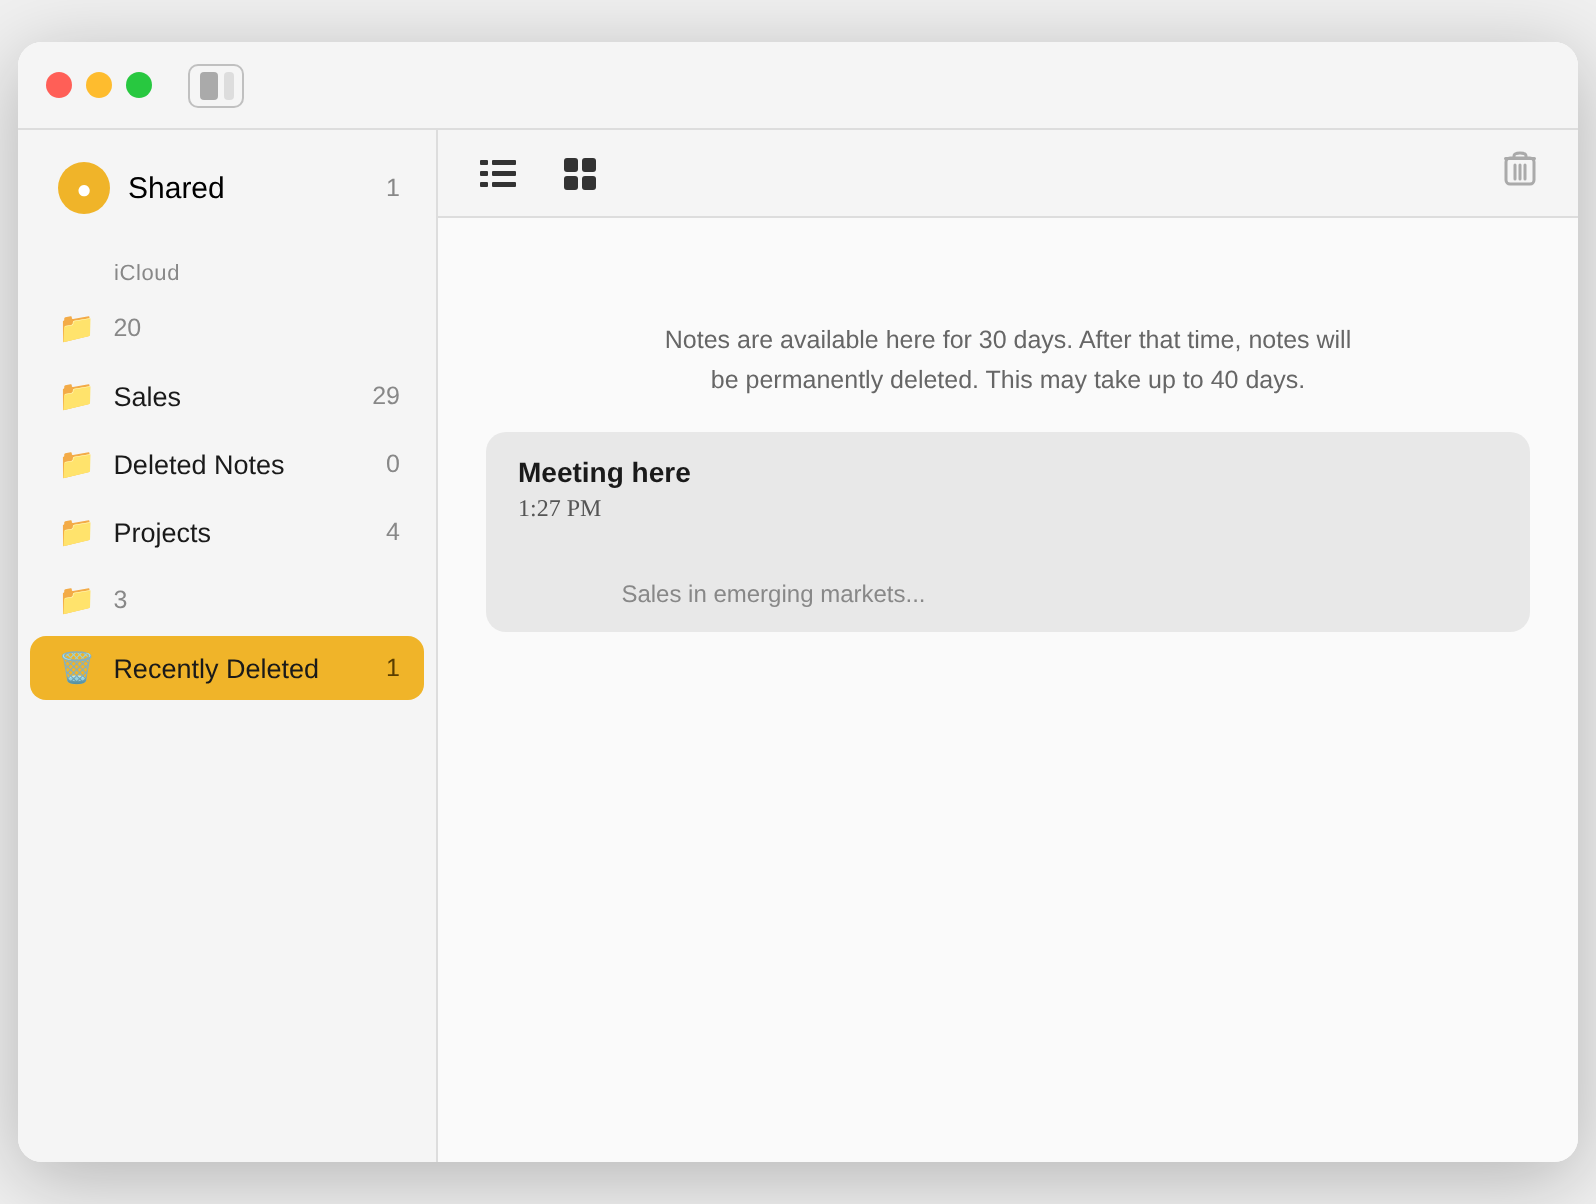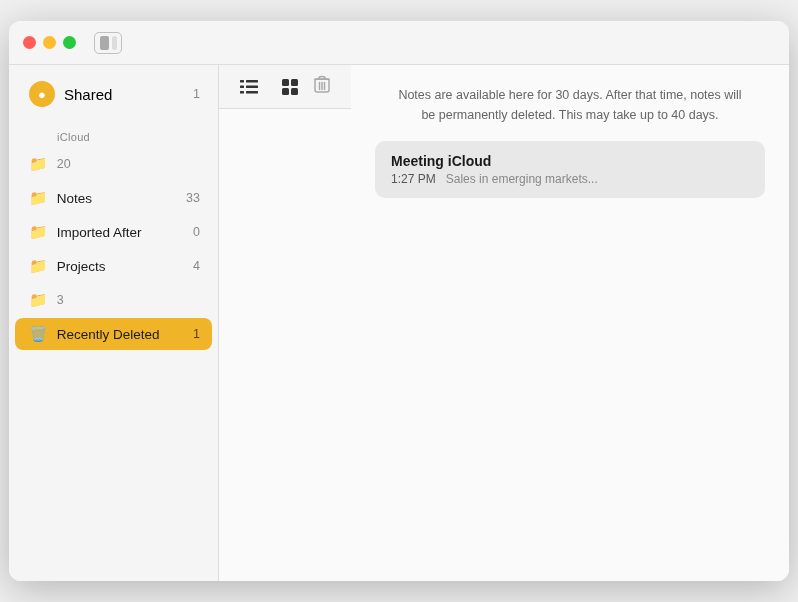--- a/index.html
+++ b/index.html
@@ -163,23 +163,24 @@
       font-weight: 400;
     }
     .shared-count {
       font-size: 12.5px;
       color: #888;
     }
     
     .main {
       flex: 1;
       display: flex;
-      flex-direction: row;
+      flex-direction: column;
       background: #fafafa;
       border-radius: 0 0 12px 0;
+      gap: 31px;
     }
     .main-toolbar {
       height: 44px;
       background: #f5f5f5;
       border-bottom: 1px solid #ddd;
       display: flex;
       align-items: center;
       padding: 0 14px;
       justify-content: space-between;
     }
@@ -238,22 +239,22 @@
       font-weight: 700;
       color: #1a1a1a;
       margin-bottom: 3px;
     }
     .note-meta {
       font-size: 12px;
       color: #555;
       display: flex;
       gap: 10px;
     }
-    .note-time { color: #555; }
-    .note-preview { color: #888; }
+    .note-time { color: #555; font-family: Liberation Serif, serif; }
+    .note-preview { color: #888; margin-top: 43px; }
   </style>
 </head>
 <body>
 
 <div class="window">
 
   <div class="title-bar">
     <div class="traffic-lights">
       <button class="tl-btn tl-close"></button>
       <button class="tl-btn tl-minimize"></button>
@@ -279,27 +280,27 @@
 
       <div class="sidebar-section-label">iCloud</div>
 
       <div class="sidebar-item">
         <span class="item-icon">📁</span>
         <span class="item-count">20</span>
       </div>
 
       <div class="sidebar-item">
         <span class="item-icon">📁</span>
-        <span class="item-label">Notes</span>
-        <span class="item-count">33</span>
-      </div>
-
-      <div class="sidebar-item">
-        <span class="item-icon">📁</span>
-        <span class="item-label">Imported After</span>
+        <span class="item-label">Sales</span>
+        <span class="item-count">29</span>
+      </div>
+
+      <div class="sidebar-item">
+        <span class="item-icon">📁</span>
+        <span class="item-label">Deleted Notes</span>
         <span class="item-count">0</span>
       </div>
 
       <div class="sidebar-item">
         <span class="item-icon">📁</span>
         <span class="item-label">Projects</span>
         <span class="item-count">4</span>
       </div>
 
       <div class="sidebar-item">
@@ -347,21 +348,21 @@
               <line x1="8" y1="7.5" x2="8" y2="14.5" stroke="#aaa" stroke-width="1.5" stroke-linecap="round"></line>
               <line x1="10.5" y1="7.5" x2="10.5" y2="14.5" stroke="#aaa" stroke-width="1.5" stroke-linecap="round"></line>
             </svg>
           </button>
         </div>
       </div>
 
       <div class="main-content">
         <div class="info-banner">Notes are available here for 30 days. After that time, notes will be permanently deleted. This may take up to 40 days.</div>
         <div class="note-card">
-          <div class="note-title">Meeting iCloud</div>
+          <div class="note-title">Meeting here</div>
           <div class="note-meta">
             <span class="note-time">1:27 PM</span>
             <span class="note-preview">Sales in emerging markets...</span>
           </div>
         </div>
       </div>
     </div>
   </div>
 
 </div>

